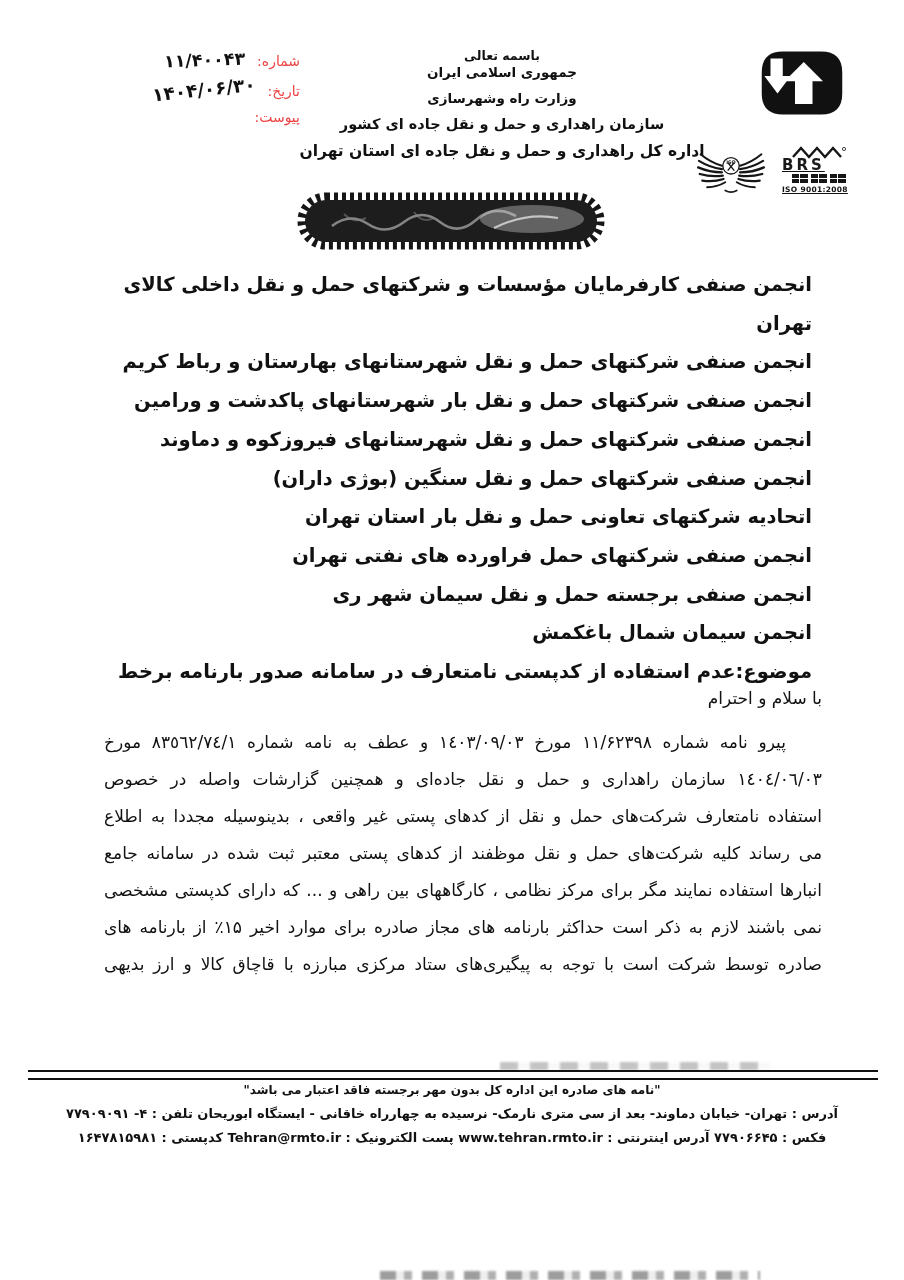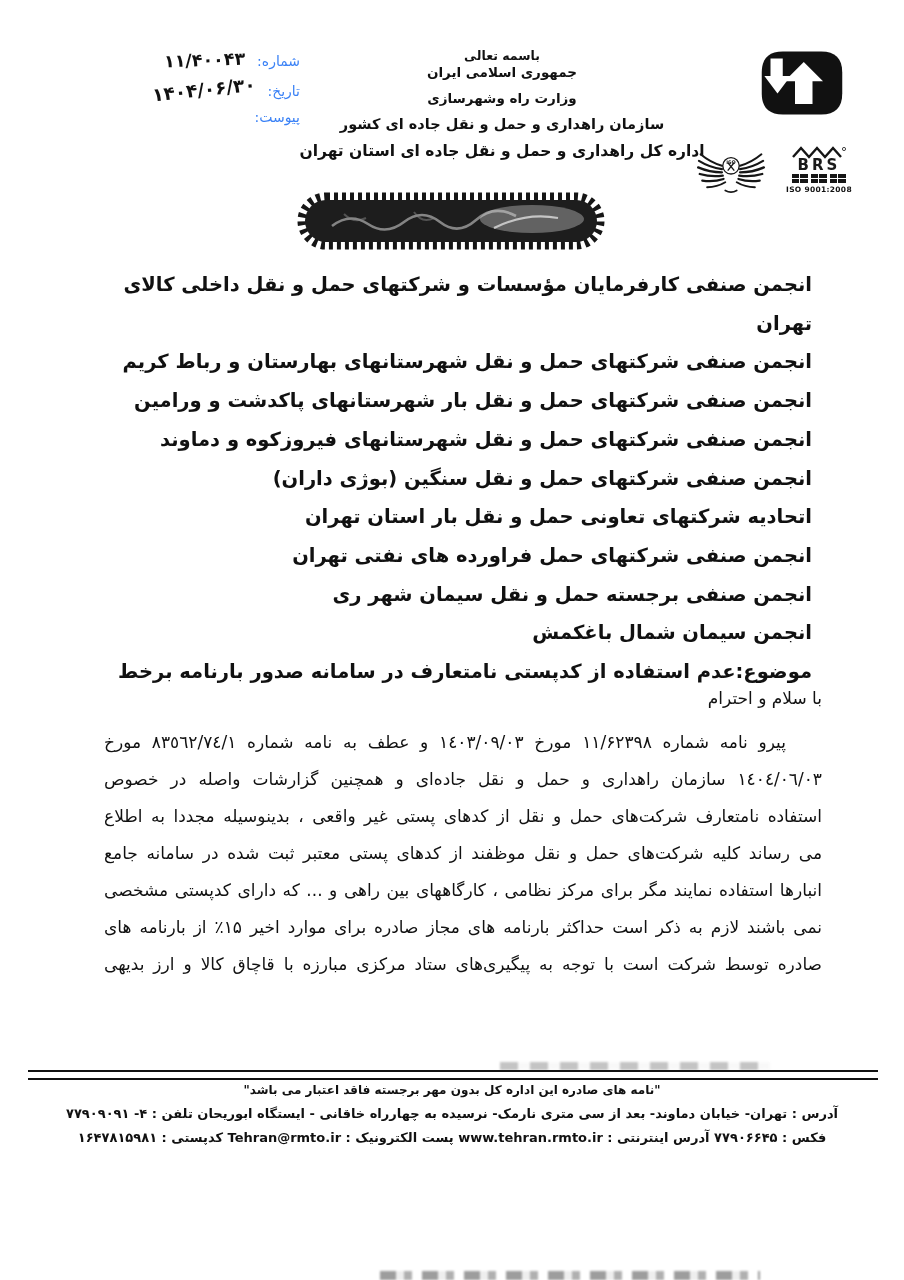--- a/index.html
+++ b/index.html
@@ -9,37 +9,37 @@
     background:#ffffff;
     margin:0 auto;
     overflow:hidden;
     font-family:"DejaVu Sans", sans-serif;
     color:#111;
     direction:rtl;
   }
   
   .meta{position:absolute;top:50px;left:78px;width:222px;}
   .meta-row{display:flex;direction:rtl;align-items:baseline;gap:12px;margin-bottom:9px;}
-  .meta-label{font-size:14px;color:#3b82f6;white-space:nowrap;}
+  .meta-label{font-size:14px;color:#ef4444;white-space:nowrap;}
   .meta-value{font-size:17.5px;font-weight:bold;white-space:nowrap;letter-spacing:1px;}
   .meta-value.number{transform:rotate(-2deg);}
   .meta-value.date{transform:rotate(-6deg);font-size:18.5px;}
   
   .letterhead{position:absolute;top:48px;left:502px;transform:translateX(-50%);
     text-align:center;font-weight:bold;white-space:nowrap;}
   .lh1{font-size:12.5px;margin-bottom:1px;}
   .lh2{font-size:13.5px;margin-bottom:10px;}
   .lh3{font-size:13.5px;margin-bottom:10px;text-align:center;}
   .lh4{font-size:14.5px;margin-bottom:10px;}
   .lh5{font-size:15.5px;}
   
   .rmto-logo{position:absolute;top:48px;left:758px;width:88px;height:70px;}
   .certs{position:absolute;top:146px;left:694px;width:170px;height:62px;}
   .wings{position:absolute;top:2px;left:0;width:74px;height:52px;}
-  .brs{position:absolute;top:0;left:88px;width:74px;text-align:center;direction:ltr;}
+  .brs{position:absolute;top:0;left:88px;width:74px;direction:ltr;text-decoration:underline;}
   .brs-zig{display:block;margin:0 auto;}
   .brs-name{font-size:15px;font-weight:bold;letter-spacing:3px;color:#1a1a1a;line-height:13px;font-family:"DejaVu Sans", sans-serif;}
   .brs-blocks{display:flex;justify-content:center;gap:3px;margin-top:2px;}
   .brs-blocks span{display:block;width:16px;height:9px;background:#161616;
     background-image:linear-gradient(#fff 0 0),linear-gradient(#fff 0 0);
     background-size:16px 1px,1px 9px;background-position:0 4px,7px 0;background-repeat:no-repeat;}
   .brs-cert{font-size:7.5px;font-weight:bold;margin-top:2px;letter-spacing:.3px;}
   
   .stamp{position:absolute;top:188px;left:294px;width:314px;height:66px;}
   

